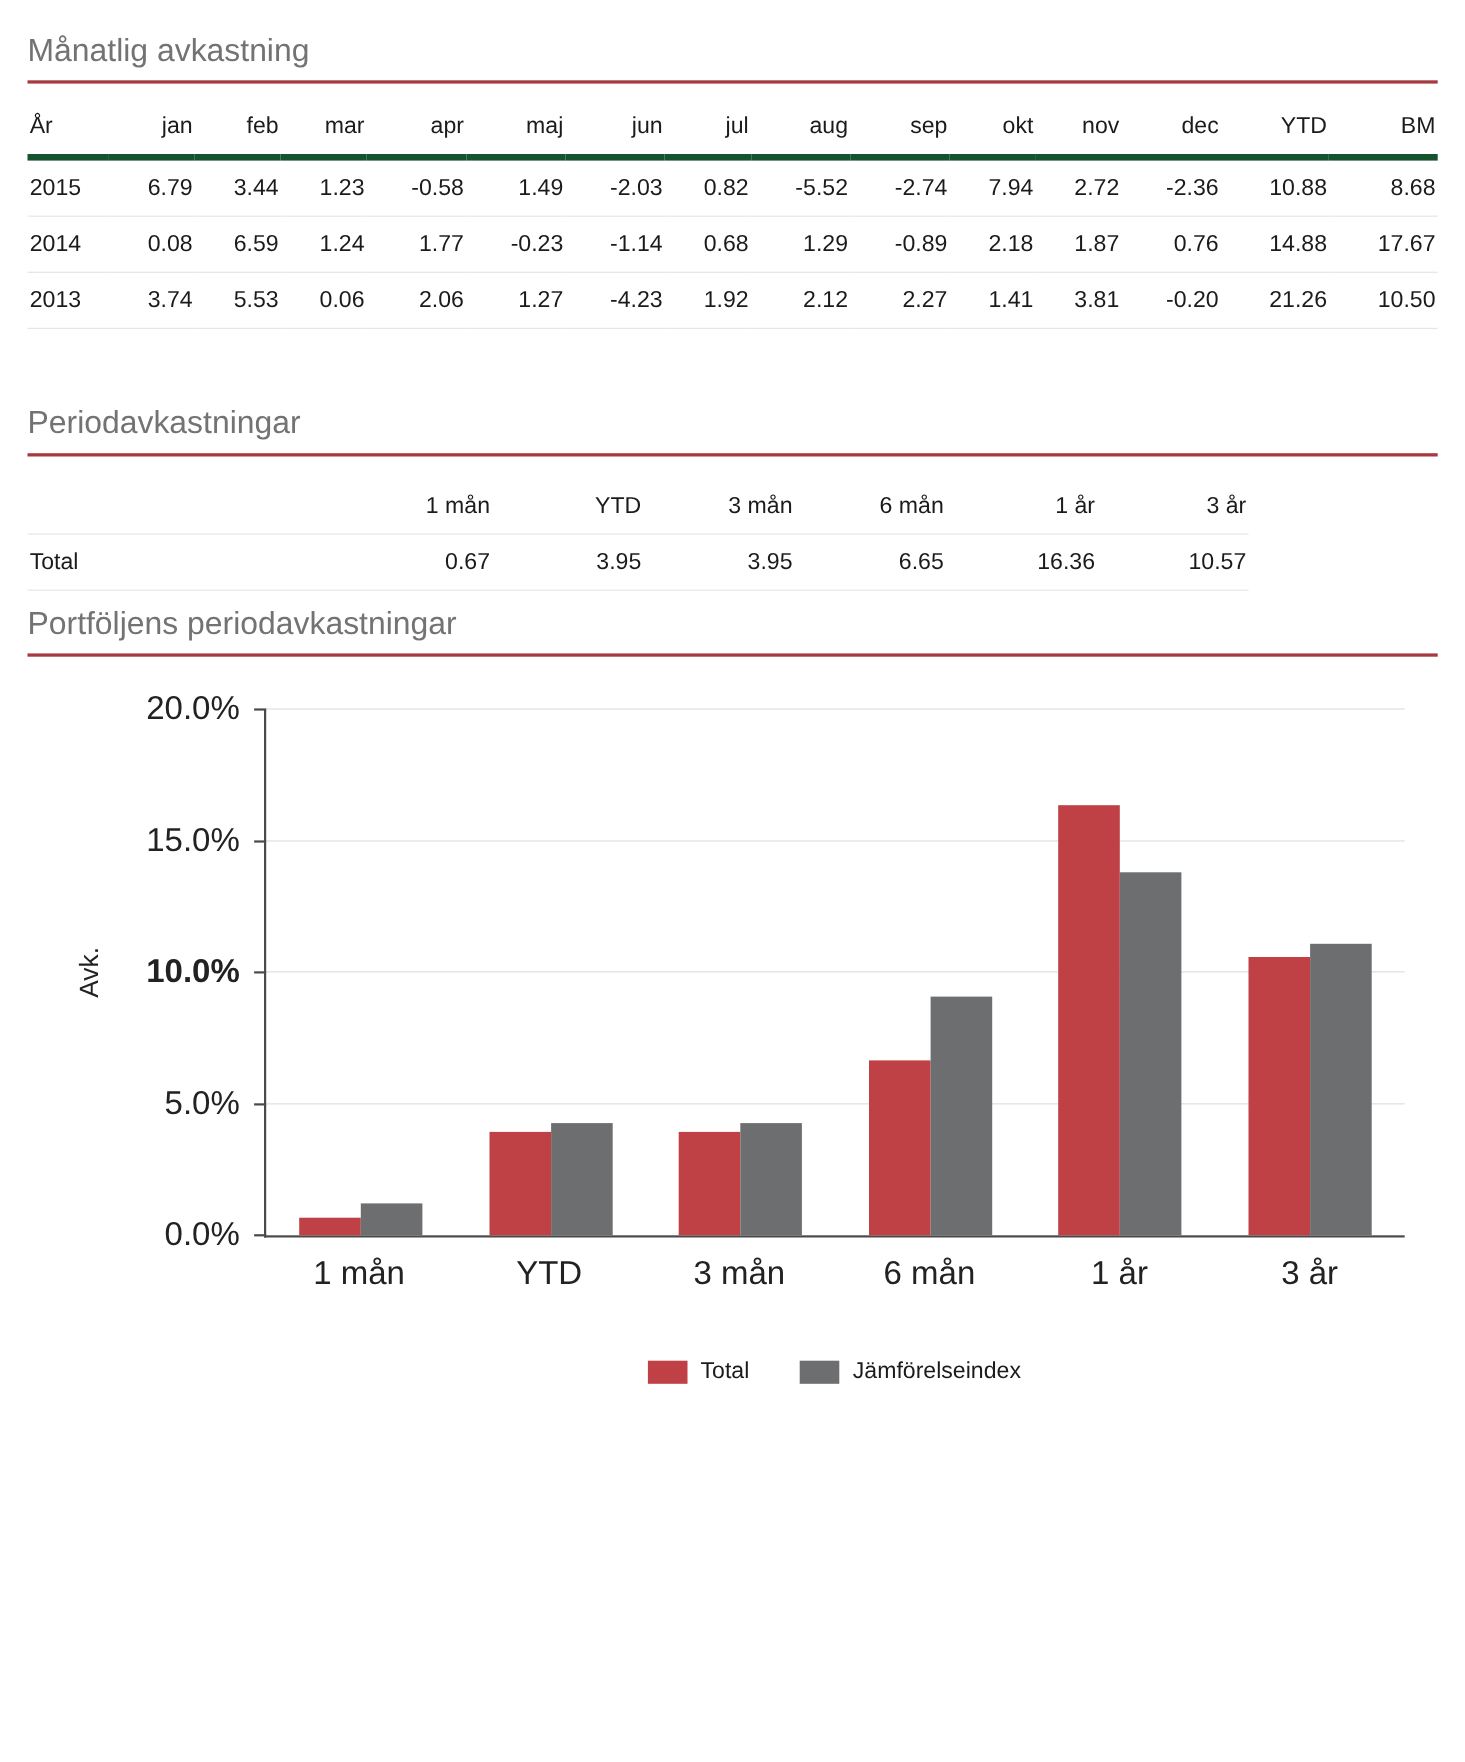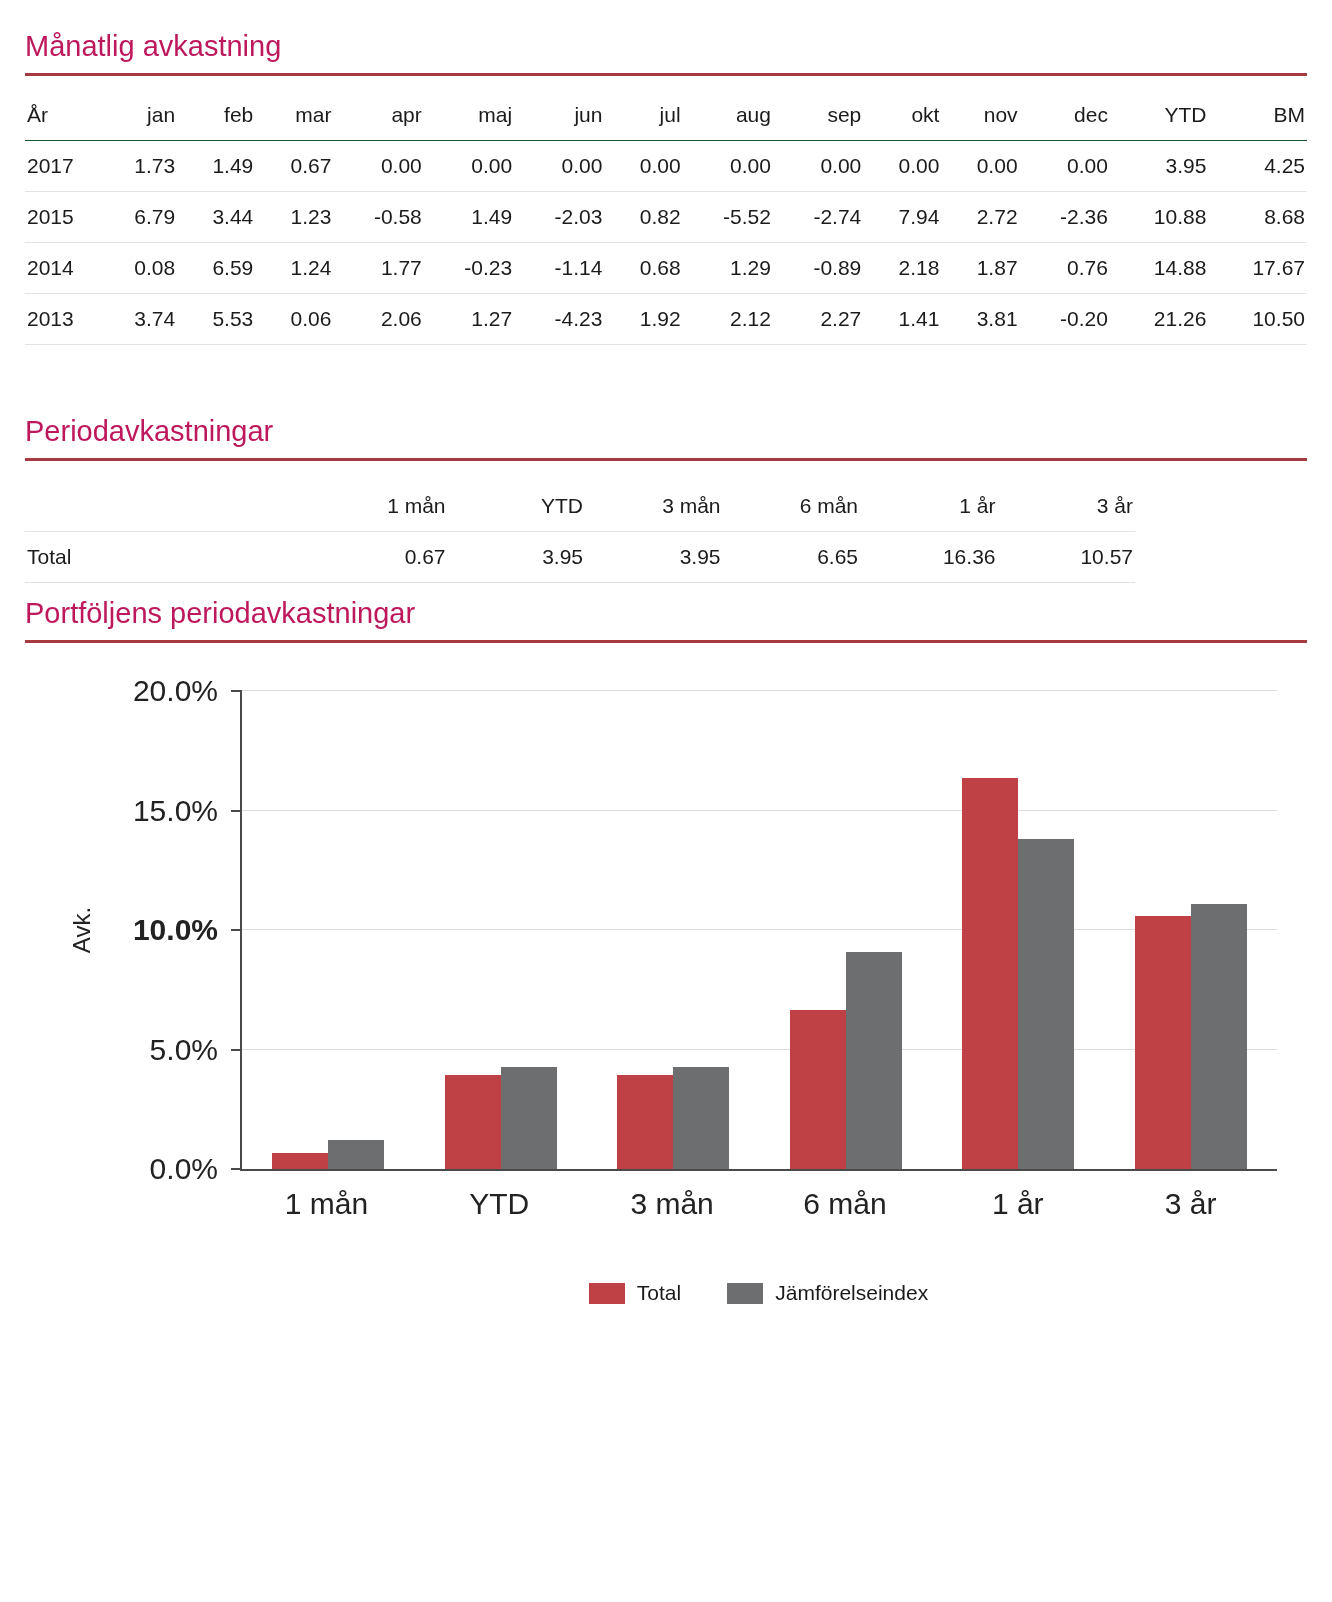--- a/index.html
+++ b/index.html
@@ -1,23 +1,23 @@
 <!DOCTYPE html>
 <html><head>
 <meta charset="utf-8">
 <style>
   *{box-sizing:border-box;}
   html,body{margin:0;padding:0;background:#ffffff;color:#1b1b1b;font-family:"Liberation Sans","DejaVu Sans",sans-serif;}
   .page{width:1332px;padding:16px 25px 40px;}
-  .section-title{font-size:29px;font-weight:400;margin:14px 0 10px;color:#be185d;}
+  .section-title{font-size:29px;font-weight:400;margin:14px 0 10px;color:#737373;}
   .rule{height:3px;border:none;margin:0;background:#a73a40;}
   table{border-collapse:collapse;font-size:21px;color:#1b1b1b;}
   .monthly{width:100%;margin-top:14px;}
   .monthly th,.monthly td{font-weight:400;text-align:right;padding:13px 2px;border-bottom:1px solid #e3e3e3;white-space:nowrap;}
-  .monthly thead th{border-bottom:1px solid #14532d;}
+  .monthly thead th{border-bottom:6px solid #14532d;}
   .monthly th:first-child,.monthly td:first-child{text-align:left;width:74px;}
   .period-section{margin-top:70px;}
   .periods{width:1110px;margin-top:20px;table-layout:fixed;}
   .periods th,.periods td{font-weight:400;text-align:right;padding:13px 2px;white-space:nowrap;}
   .periods tbody td{border-top:1px solid #e3e3e3;border-bottom:1px solid #e3e3e3;}
   .periods th:first-child,.periods td:first-child{text-align:left;width:285px;}
   .footnote{font-size:17px;margin-top:18px;color:#1b1b1b;}
   .chart-section{}
   .chart-area{position:relative;margin:48px 30px 0 215px;}
   .plot{position:relative;height:480px;border-left:2px solid #4a4a4a;border-bottom:2px solid #4a4a4a;}
@@ -57,37 +57,20 @@
             <th>sep</th>
             <th>okt</th>
             <th>nov</th>
             <th>dec</th>
             <th>YTD</th>
             <th>BM</th>
           </tr>
       </thead>
       <tbody id="monthly-body">
           <tr>
-            <td>2017</td>
-            <td>1.73</td>
-            <td>1.49</td>
-            <td>0.67</td>
-            <td>0.00</td>
-            <td>0.00</td>
-            <td>0.00</td>
-            <td>0.00</td>
-            <td>0.00</td>
-            <td>0.00</td>
-            <td>0.00</td>
-            <td>0.00</td>
-            <td>0.00</td>
-            <td>3.95</td>
-            <td>4.25</td>
-          </tr>
-          <tr>
             <td>2015</td>
             <td>6.79</td>
             <td>3.44</td>
             <td>1.23</td>
             <td>-0.58</td>
             <td>1.49</td>
             <td>-2.03</td>
             <td>0.82</td>
             <td>-5.52</td>
             <td>-2.74</td>

